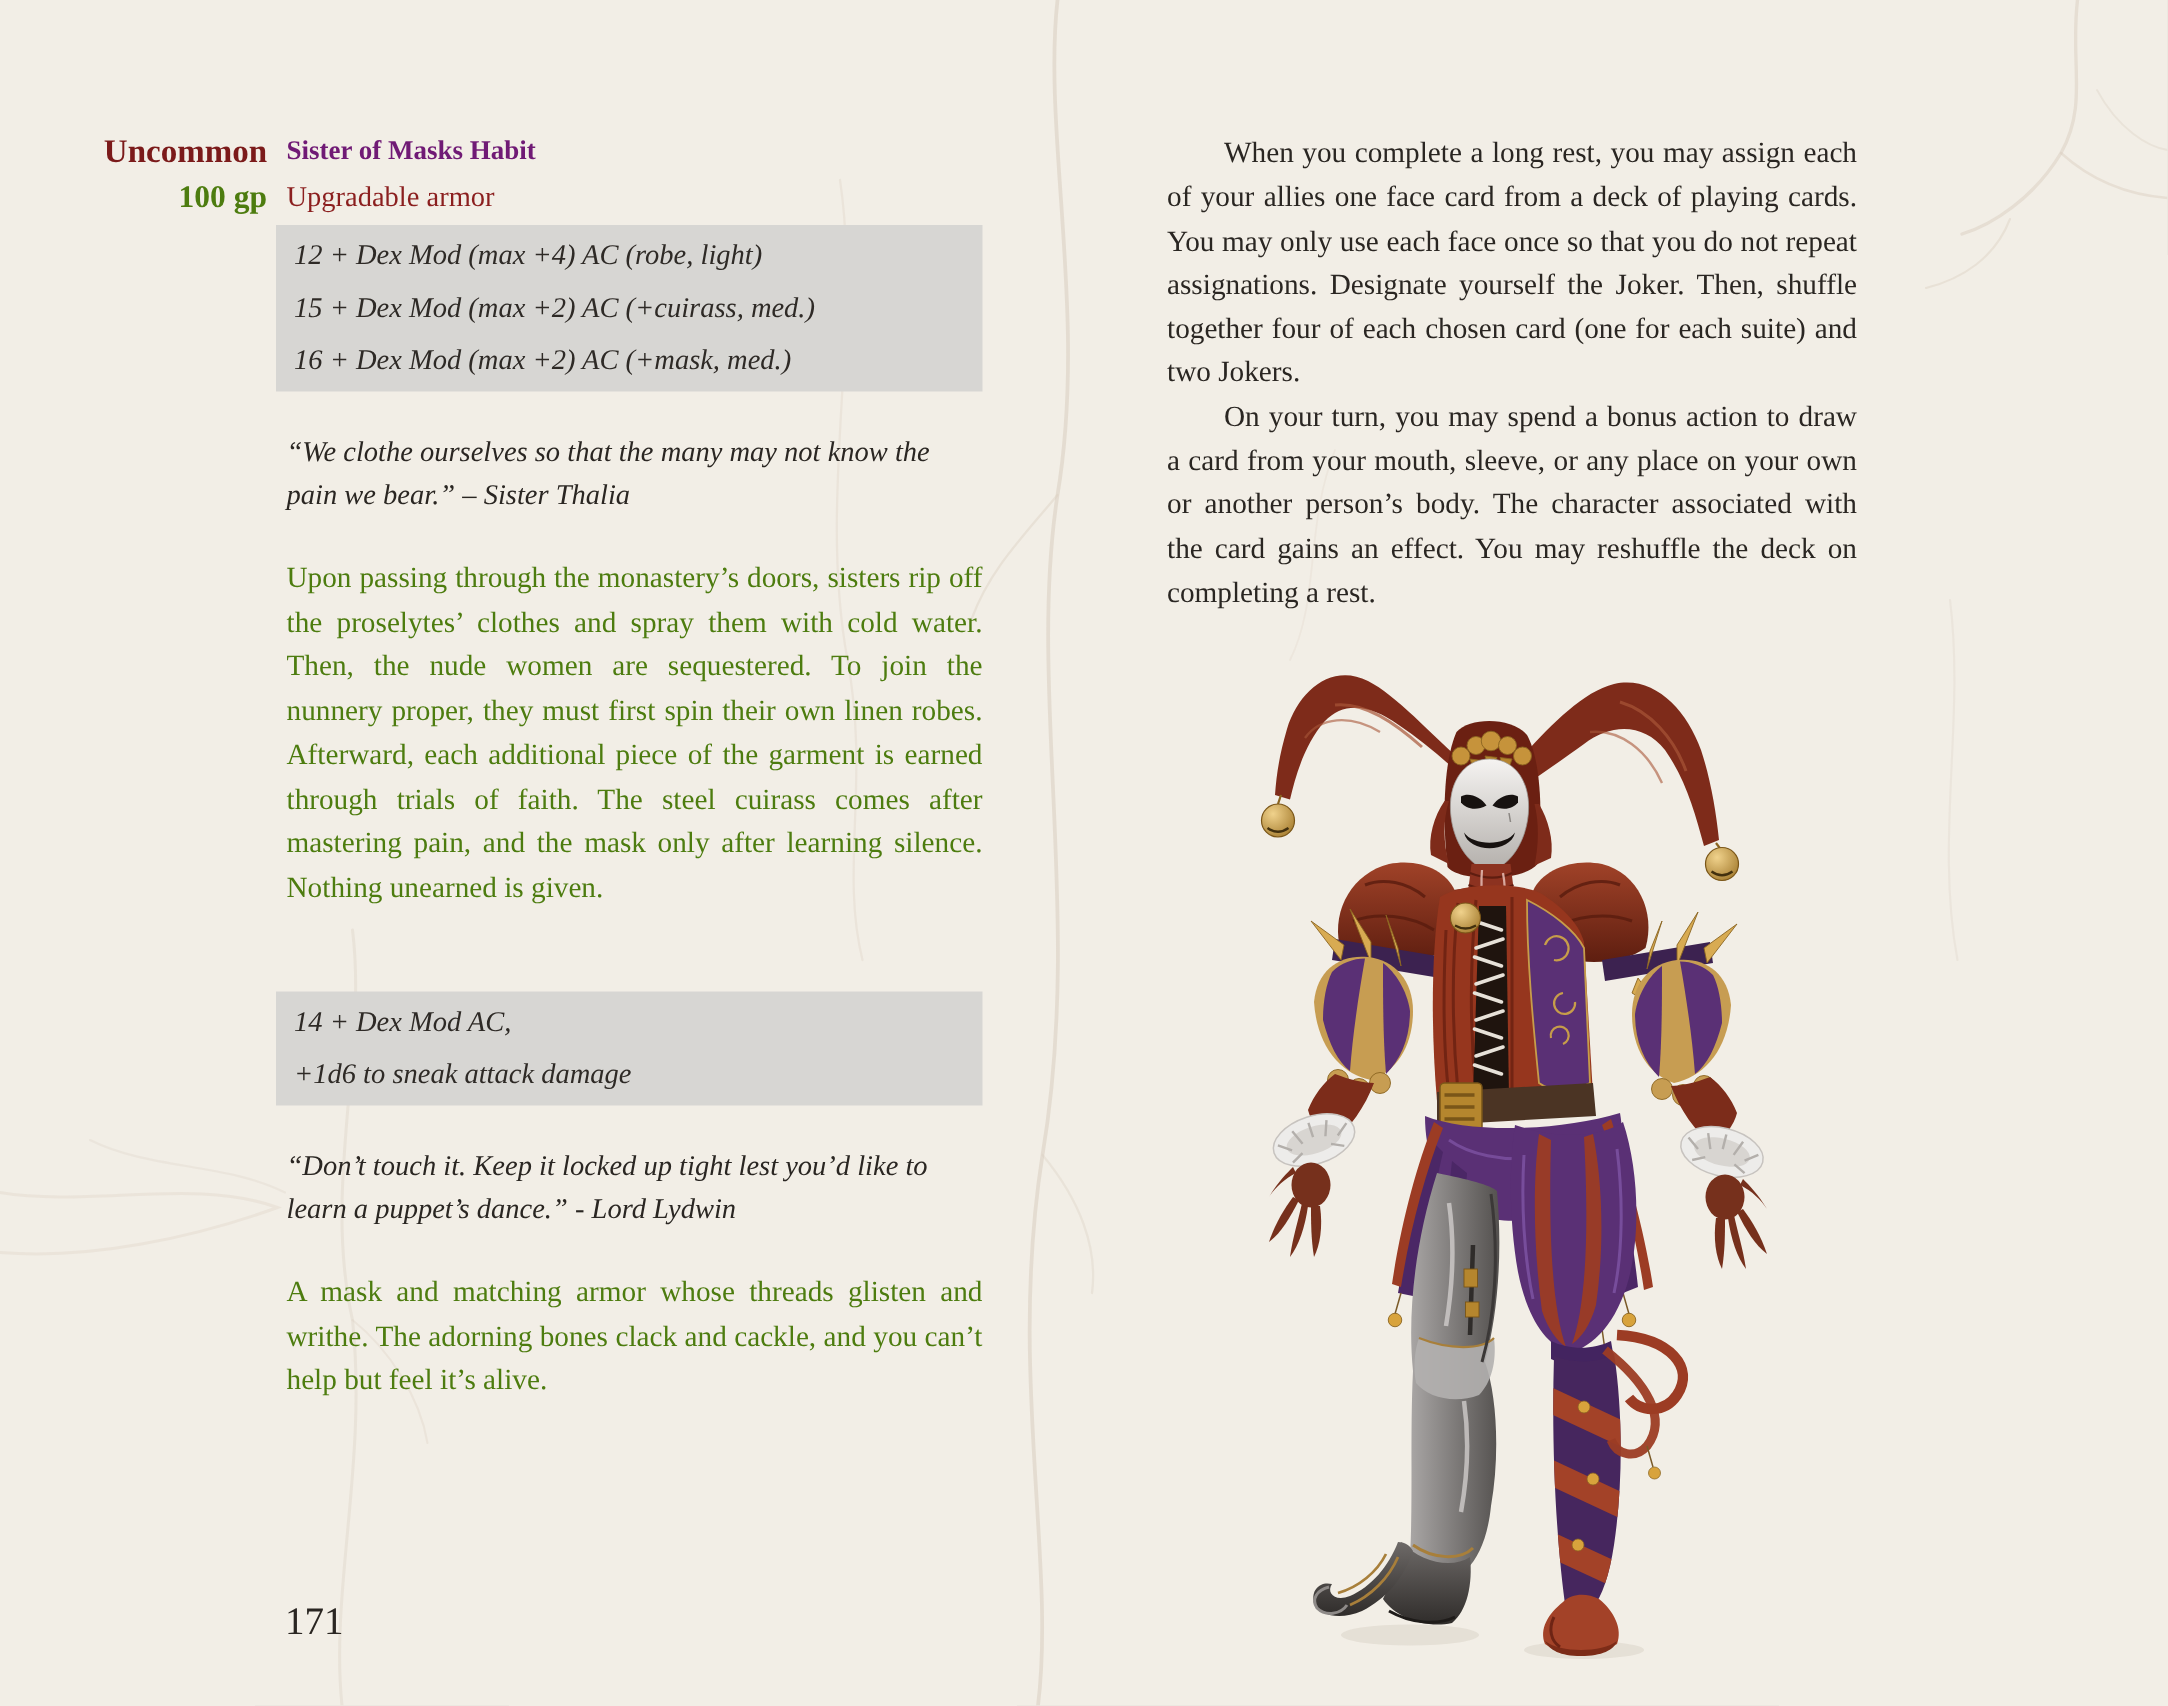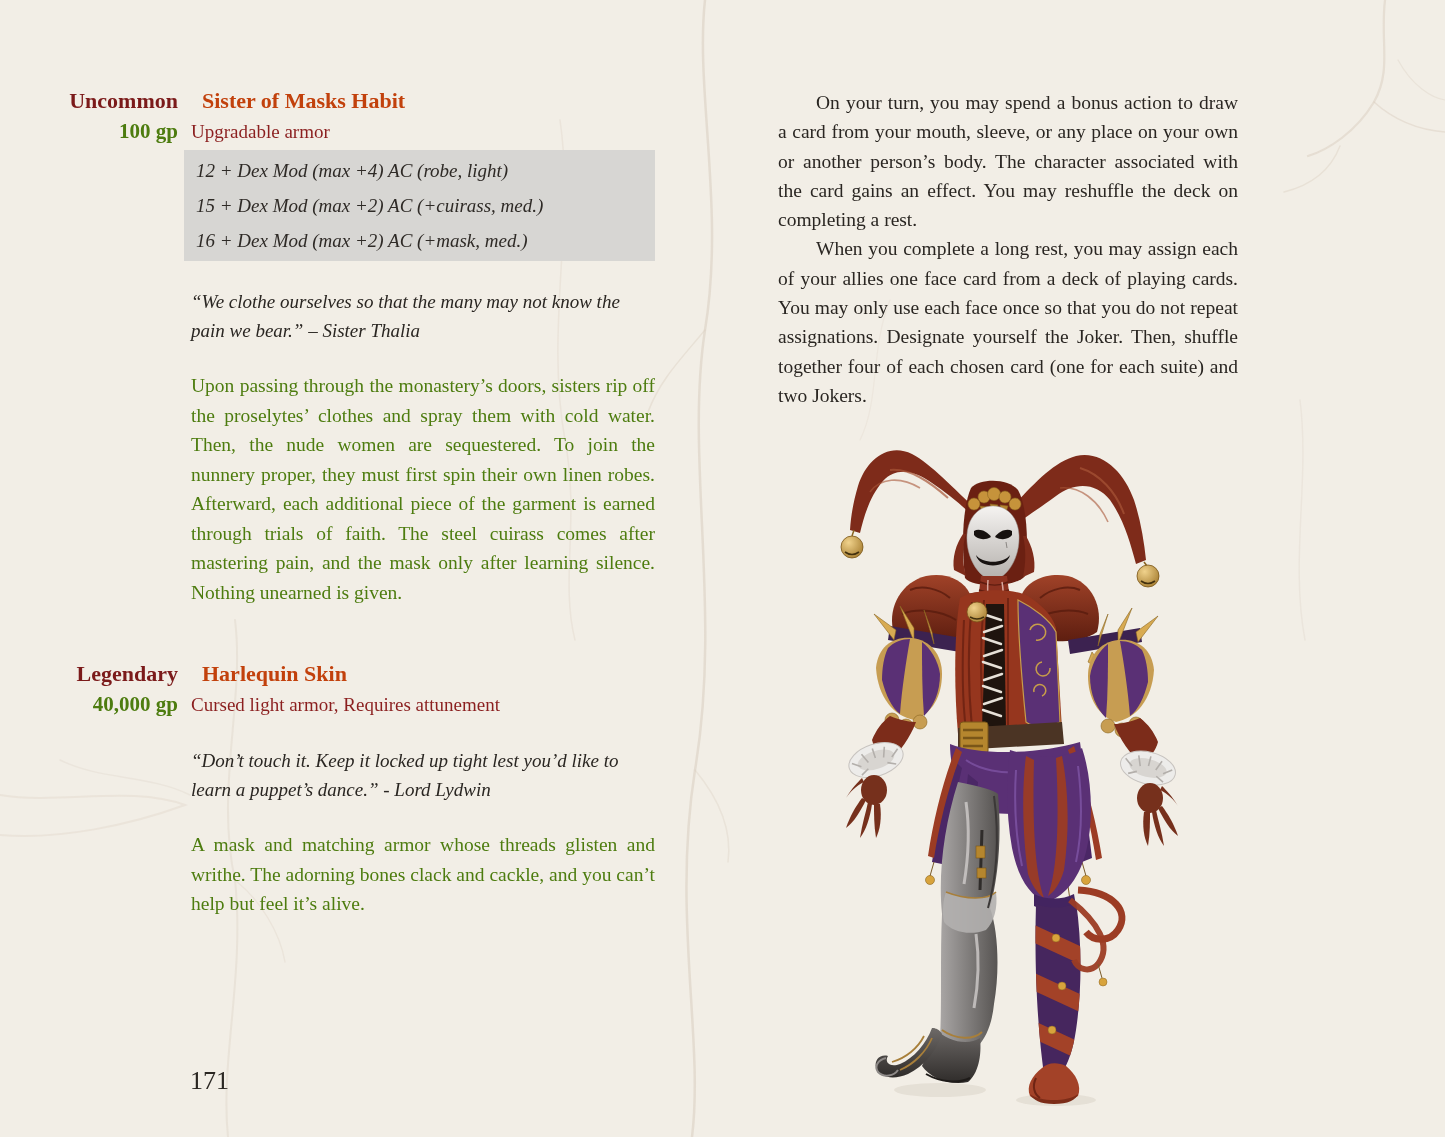--- a/index.html
+++ b/index.html
@@ -12,21 +12,21 @@
   .veins { position:absolute; left:0; top:0; pointer-events:none; }
 
   
   .entry { position:absolute; left:40px; width:616px; }
   .entry-1 { top:85px; }
   .entry-2 { top:658px; }
   .entry-head { display:grid; grid-template-columns:138px 464px; column-gap:13px; }
   .label-col { text-align:right; }
   .rarity { font-weight:bold; font-size:22px; line-height:31px; color:#7b1a1a; }
   .price  { font-weight:bold; font-size:21px; line-height:31px; color:#4d7c0f; }
-  .item-name { font-weight:bold; font-size:22px; line-height:31px; color:#c2410c;margin-left:11px; }
+  .item-name { font-weight:bold; font-size:18px; line-height:31px; color:#701a75; }
   .item-type { font-size:19px; line-height:31px; color:#8b1f1f; }
   .statbox { margin:3px 0 0 144px; width:471px; background:#d7d6d3; padding:6px 8px 6px 12px; }
   .stat { font-size:19px; line-height:29px; color:#2e2a26;font-style:italic; }
   .stat + .stat { margin-top:6px; }
   .quote {
     margin:26px 0 0 151px; width:464px;
     font-style:italic; font-size:19px; line-height:29px; color:#2a2622;
   }
   .body-text {
     margin:26px 0 0 151px; width:464px;
@@ -82,39 +82,33 @@
     <div class="statbox">
       <div class="stat">12 + Dex Mod (max +4) AC (robe, light)</div>
       <div class="stat">15 + Dex Mod (max +2) AC (+cuirass, med.)</div>
       <div class="stat">16 + Dex Mod (max +2) AC (+mask, med.)</div>
     </div>
     <p class="quote">“We clothe ourselves so that the many may not know the pain we bear.” – Sister Thalia</p>
     <p class="body-text">Upon passing through the monastery’s doors, sisters rip off the proselytes’ clothes and spray them with cold water. Then, the nude women are sequestered. To join the nunnery proper, they must first spin their own linen robes. Afterward, each additional piece of the garment is earned through trials of faith. The steel cuirass comes after mastering pain, and the mask only after learning silence. Nothing unearned is given.</p>
   </section>
 
   <section class="entry entry-2">
-    <div class="entry-head">
-      <div class="label-col">
-        <div class="rarity">Legendary</div>
-        <div class="price">40,000 gp</div>
-      </div>
-      <div class="content-col">
-        <h2 class="item-name">Harlequin Skin</h2>
-        <div class="item-type">Cursed light armor, Requires attunement</div>
-      </div>
+    <div class="statbox">
+      <div class="stat">14 + Dex Mod AC,</div>
+      <div class="stat">+1d6 to sneak attack damage</div>
     </div>
     <p class="quote">“Don’t touch it. Keep it locked up tight lest you’d like to learn a puppet’s dance.” - Lord Lydwin</p>
     <p class="body-text">A mask and matching armor whose threads glisten and writhe. The adorning bones clack and cackle, and you can’t help but feel it’s alive.</p>
   </section>
 
   <div class="page-number">171</div>
 
   <div class="right-col">
+    <p>When you complete a long rest, you may assign each of your allies one face card from a deck of playing cards. You may only use each face once so that you do not repeat assignations. Designate yourself the Joker. Then, shuffle together four of each chosen card (one for each suite) and two Jokers.</p>
     <p>On your turn, you may spend a bonus action to draw a card from your mouth, sleeve, or any place on your own or another person’s body. The character associated with the card gains an effect. You may reshuffle the deck on completing a rest.</p>
-    <p>When you complete a long rest, you may assign each of your allies one face card from a deck of playing cards. You may only use each face once so that you do not repeat assignations. Designate yourself the Joker. Then, shuffle together four of each chosen card (one for each suite) and two Jokers.</p>
   </div>
 
   <div class="illustration">
   <svg width="370" height="680" viewBox="0 0 370 680" aria-hidden="true">
     <defs>
       <linearGradient id="gMask" x1="0" y1="0" x2="0" y2="1">
         <stop offset="0" stop-color="#f5f3f1"></stop>
             <stop offset="1" stop-color="#b4b0ac"></stop>
       </linearGradient>
       <linearGradient id="gPuff" x1="0" y1="0" x2="0" y2="1">

